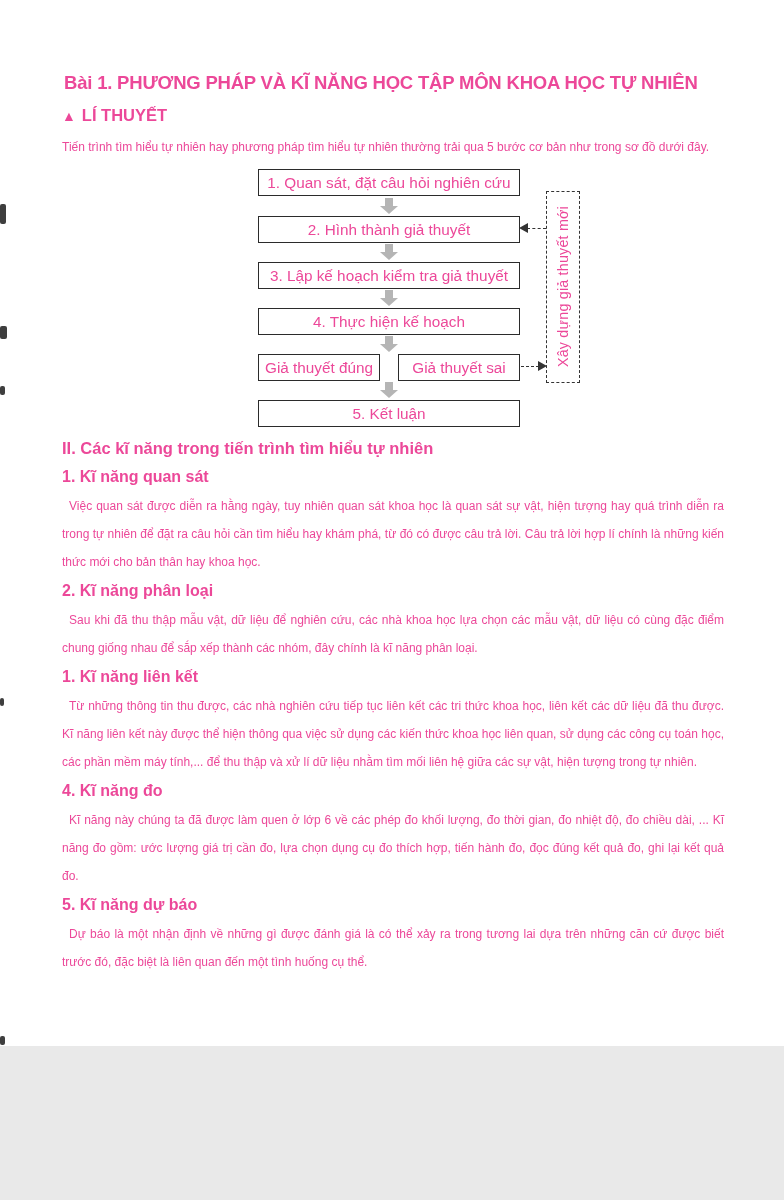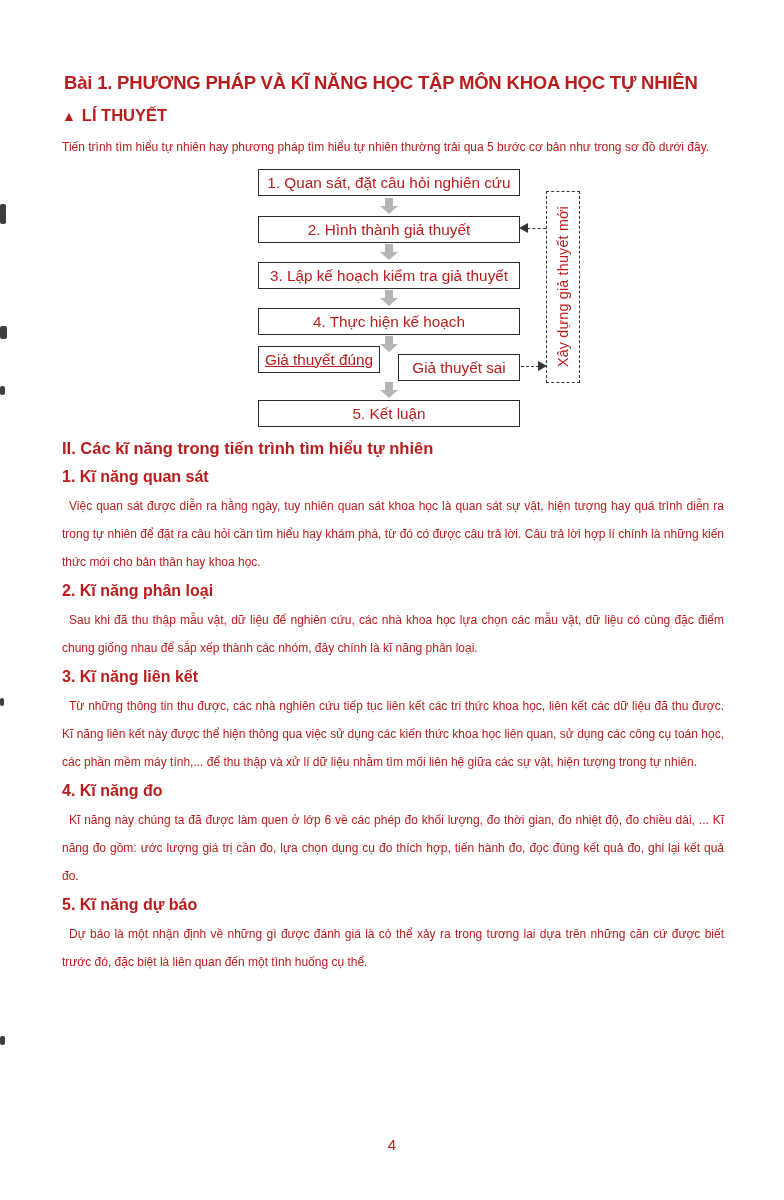--- a/index.html
+++ b/index.html
@@ -1,21 +1,21 @@
 <!DOCTYPE html>
 <html><head>
 <meta charset="utf-8">
 <style>
   html,body { margin:0; padding:0; background:#e9e9e9; }
   .page {
     position:relative;
-    width:784px; height:1200px;
+    width:784px; height:1046px;
     background:#ffffff;
     font-family:"Liberation Sans","DejaVu Sans",sans-serif;
-    color:#b91c1c;
+    color:#ec4899;
     overflow:hidden;
     margin:0 auto;
   }
   .content { position:absolute; left:62px; top:72px; width:662px; }
 
   .title {
     font-size:18.5px; font-weight:bold; letter-spacing:-0.2px;
     white-space:nowrap; margin:0 0 12px 2px;
   }
   .theory-line { font-size:16.5px; font-weight:bold; margin:0 0 8px 0; }
@@ -34,21 +34,21 @@
     position:absolute; box-sizing:border-box;
     border:1.3px solid #2b2b2b; background:#fff;
     height:27px; display:flex; align-items:center; justify-content:center;
     font-size:15.3px; white-space:nowrap;
   }
   .fc-main  { left:196px; width:262px; }
   .fc-b1 { top:0; }
   .fc-b2 { top:47px; }
   .fc-b3 { top:93px; }
   .fc-b4 { top:139px; }
-  .fc-true  { top:177px; left:196px; width:122px;text-decoration:underline; }
+  .fc-true  { top:185px; left:196px; width:122px; }
   .fc-false { top:185px; left:336px; width:122px; }
   .fc-b5 { top:231px; }
 
   .barrow { position:absolute; width:18px; left:318px; }
   .barrow .sh { width:8px; height:8px; background:#b5b5b5; margin:0 auto; }
   .barrow .hd { width:0; height:0; margin:0 auto;
     border-left:9px solid transparent; border-right:9px solid transparent;
     border-top:8px solid #b5b5b5; }
   .ba1 { top:29px; } .ba2 { top:75px; } .ba3 { top:121px; }
   .ba4 { top:167px; } .ba5 { top:213px; }
@@ -160,21 +160,21 @@
       <div class="skill-heading">1. Kĩ năng quan sát</div>
       <p class="para indent">Việc quan sát được diễn ra hằng ngày, tuy nhiên quan sát khoa học là quan sát sự vật, hiện tượng hay quá trình diễn ra trong tự nhiên để đặt ra câu hỏi cần tìm hiểu hay khám phá, từ đó có được câu trả lời. Câu trả lời hợp lí chính là những kiến thức mới cho bản thân hay khoa học.</p>
     </div>
 
     <div>
       <div class="skill-heading">2. Kĩ năng phân loại</div>
       <p class="para indent">Sau khi đã thu thập mẫu vật, dữ liệu để nghiên cứu, các nhà khoa học lựa chọn các mẫu vật, dữ liệu có cùng đặc điểm chung giống nhau để sắp xếp thành các nhóm, đây chính là kĩ năng phân loại.</p>
     </div>
 
     <div>
-      <div class="skill-heading">3. Kĩ năng liên kết</div>
+      <div class="skill-heading">1. Kĩ năng liên kết</div>
       <p class="para indent">Từ những thông tin thu được, các nhà nghiên cứu tiếp tục liên kết các tri thức khoa học, liên kết các dữ liệu đã thu được. Kĩ năng liên kết này được thể hiện thông qua việc sử dụng các kiến thức khoa học liên quan, sử dụng các công cụ toán học, các phần mềm máy tính,... để thu thập và xử lí dữ liệu nhằm tìm mối liên hệ giữa các sự vật, hiện tượng trong tự nhiên.</p>
     </div>
 
     <div>
       <div class="skill-heading">4. Kĩ năng đo</div>
       <p class="para indent">Kĩ năng này chúng ta đã được làm quen ở lớp 6 về các phép đo khối lượng, đo thời gian, đo nhiệt độ, đo chiều dài, ... Kĩ năng đo gồm: ước lượng giá trị cần đo, lựa chọn dụng cụ đo thích hợp, tiến hành đo, đọc đúng kết quả đo, ghi lại kết quả đo.</p>
     </div>
 
     <div>
       <div class="skill-heading">5. Kĩ năng dự báo</div>

